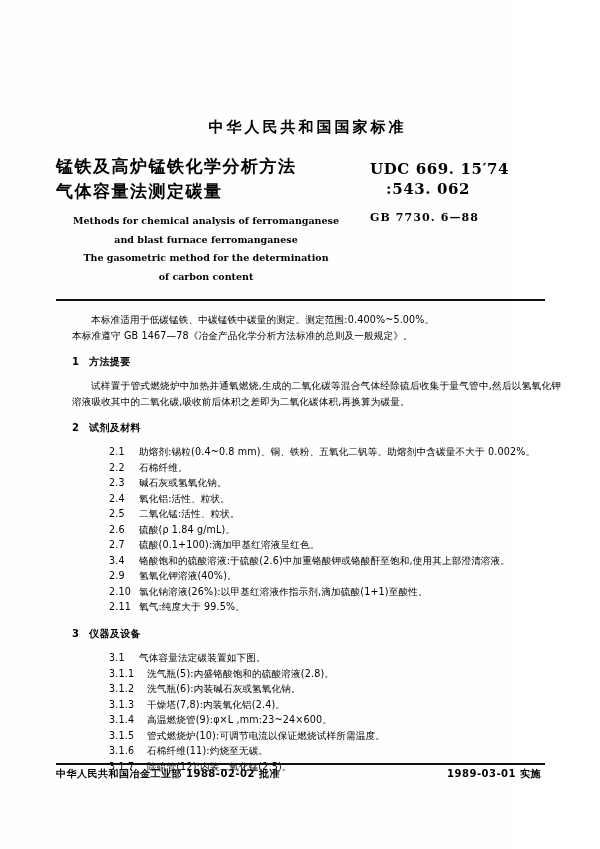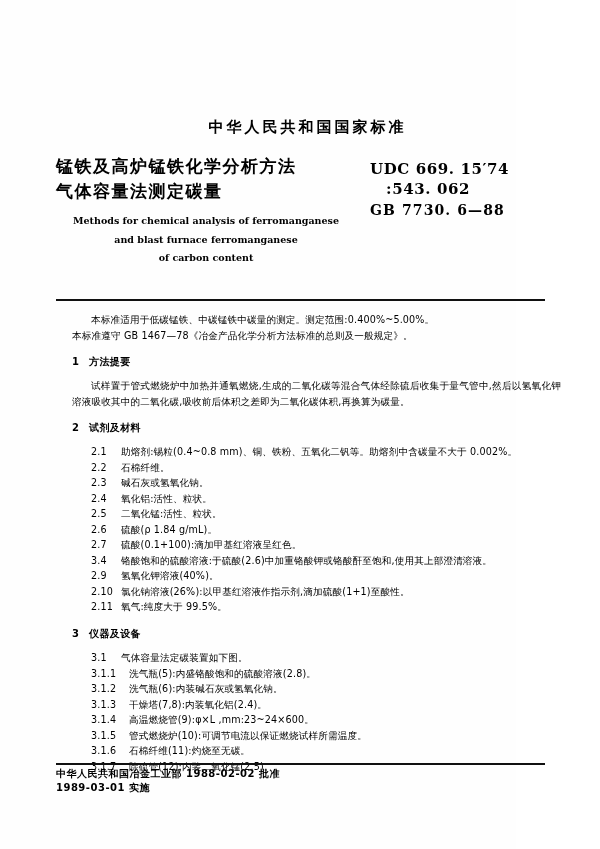--- a/index.html
+++ b/index.html
@@ -64,24 +64,24 @@
     font-weight: bold;
     letter-spacing: 0.6px;
     line-height: 1.35;
     white-space: nowrap;
   }
   .udc-line .sub {
     display: block;
     padding-left: 16px;
   }
   .gb-line {
-    font-size: 14px;
+    font-size: 11px;
     font-weight: bold;
     letter-spacing: 1.1px;
-    margin-top: 2px;
+    margin-top: 11px;
     white-space: nowrap;
   }
   
   .eng-block {
     position: absolute;
     left: 56px;
     top: 212px;
     width: 300px;
     text-align: center;
     font-family: "DejaVu Serif", "Liberation Serif", serif;
@@ -140,41 +140,41 @@
     font-size: 9.6px;
     line-height: 1.62;
     letter-spacing: 0.15px;
     padding-left: 19px;
     display: flex;
   }
   .item .num {
     display: inline-block;
     min-width: 30px;
     flex: 0 0 auto;
+    margin-left: 18px;
   }
   .item.deep .num {
     min-width: 38px;
   }
   .item .txt {
     flex: 1 1 auto;
   }
   .gap-sm { height: 5px; }
   
   .footer {
     position: absolute;
     left: 56px;
     top: 767px;
     width: 489px;
     display: flex;
     justify-content: space-between;
     align-items: baseline;
     font-size: 10px;
     font-weight: bold;
     letter-spacing: 0.5px;
-    flex-direction: column;
   }
   .footer-right {
     padding-right: 4px;
   }
 </style>
 </head>
 <body>
 
 <div class="page">
 
@@ -191,20 +191,21 @@
           <span class="sub">:543. 062</span>
         </div>
         <div class="gb-line">GB 7730. 6—88</div>
       </div>
     </div>
   </div>
 
   <div class="eng-block">
     <div class="eng-line">Methods for chemical analysis of ferromanganese</div>
     <div class="eng-line">and blast furnace ferromanganese</div>
+    <div class="eng-line">The gasometric method for the determination</div>
     <div class="eng-line">of carbon content</div>
   </div>
 
   <div class="rule-top"></div>
 
   <div class="body-area">
 
     <div class="gap-sm"></div>
     <div class="para indent">本标准适用于低碳锰铁、中碳锰铁中碳量的测定。测定范围:0.400%~5.00%。</div>
     <div class="para">本标准遵守 GB 1467—78《冶金产品化学分析方法标准的总则及一般规定》。</div>

